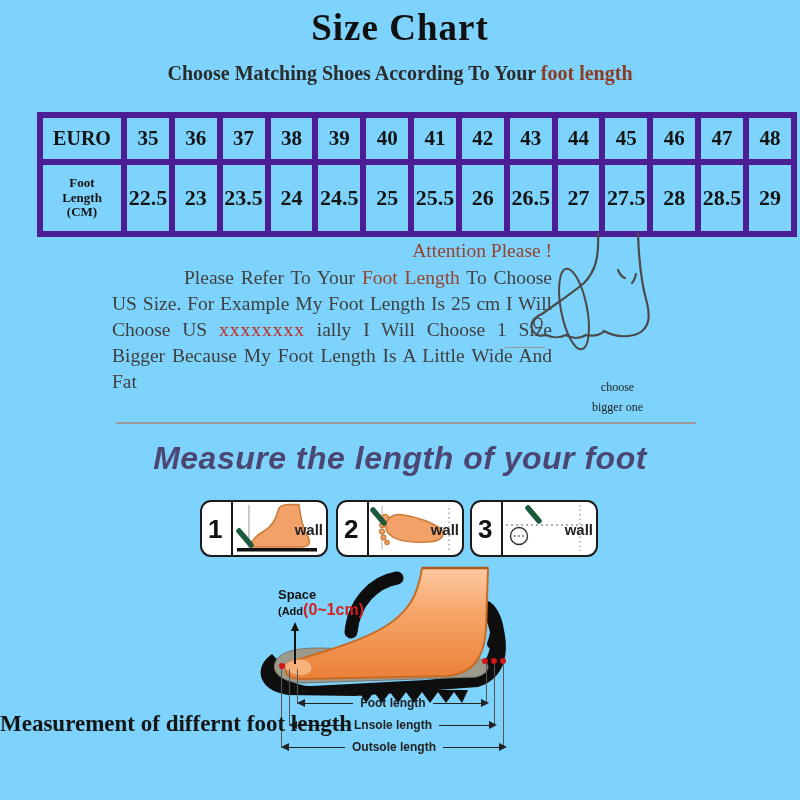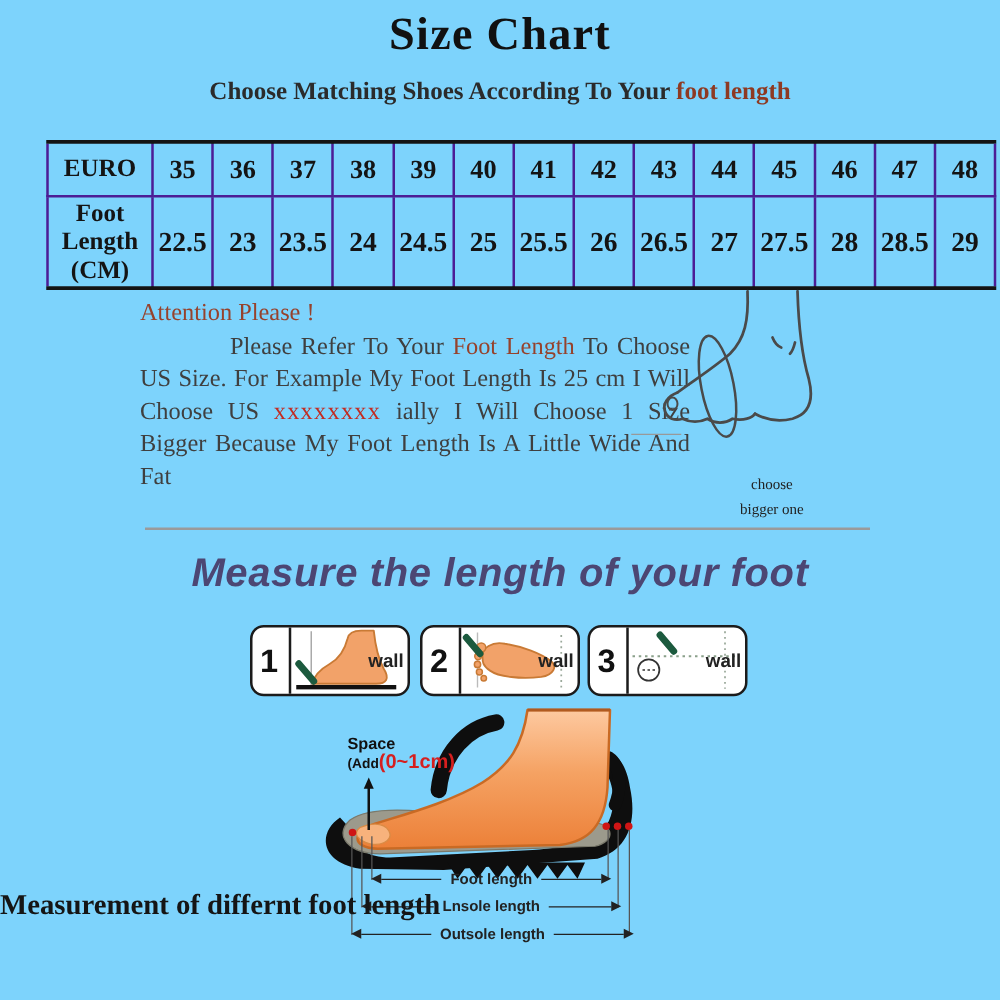--- a/index.html
+++ b/index.html
@@ -9,31 +9,31 @@
   
   .title{position:absolute;top:6px;left:0;width:100%;text-align:center;
          font-size:37px;font-weight:bold;letter-spacing:1px;color:#111;}
   .subtitle{position:absolute;top:62px;left:0;width:100%;text-align:center;
             font-size:20px;font-weight:bold;color:#2b2b2b;}
   .subtitle .hl{color:#8e3a22;}
 
   
   .size-table{position:absolute;left:37px;top:112px;width:760px;border-collapse:collapse;table-layout:fixed;
               border-top:3px solid #141414;border-bottom:3px solid #141414;}
-  .size-table th,.size-table td{border:2px solid #4c1d95;text-align:center;vertical-align:middle;
+  .size-table th,.size-table td{border:6px solid #4c1d95;text-align:center;vertical-align:middle;
               font-weight:bold;color:#141414;padding:0;}
   .size-table col.hdr{width:84px;}
   .row-euro th{font-size:20px;height:41px;}
   .row-euro td{font-size:21px;}
-  .row-fl th{font-size:20px;line-height:1.12;height:62px;padding:2px 6px;}
+  .row-fl th{font-size:13px;line-height:1.12;height:62px;padding:2px 6px;}
   .row-fl td{font-size:22px;}
 
   
   .attention{position:absolute;left:112px;top:238px;width:440px;font-size:19.5px;line-height:26px;color:#3f3f3f;}
-  .att-head{color:#96422c;margin-bottom:1px;}
+  .att-head{color:#96422c;margin-bottom:1px;text-align:right;}
   .att-body{margin:0;text-align:justify;text-indent:72px;}
   .att-brown{color:#96422c;}
   .att-red{color:#c22b22;letter-spacing:1px;}
   .wide-line{position:absolute;left:505px;top:347px;width:40px;border-top:1.5px solid #999;}
 
   
   .foot-sketch{position:absolute;left:525px;top:230px;}
   .choose-note{position:absolute;left:555px;top:377px;width:125px;text-align:center;
                font-size:12px;line-height:20px;color:#222;}
 

